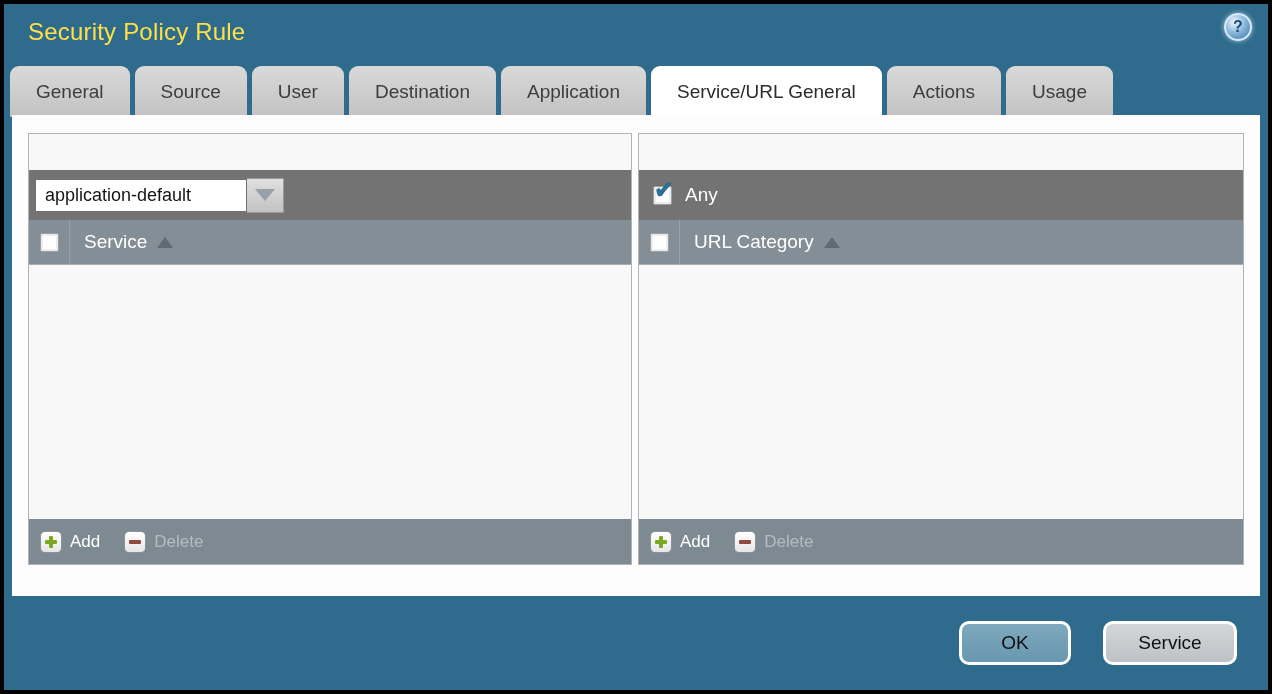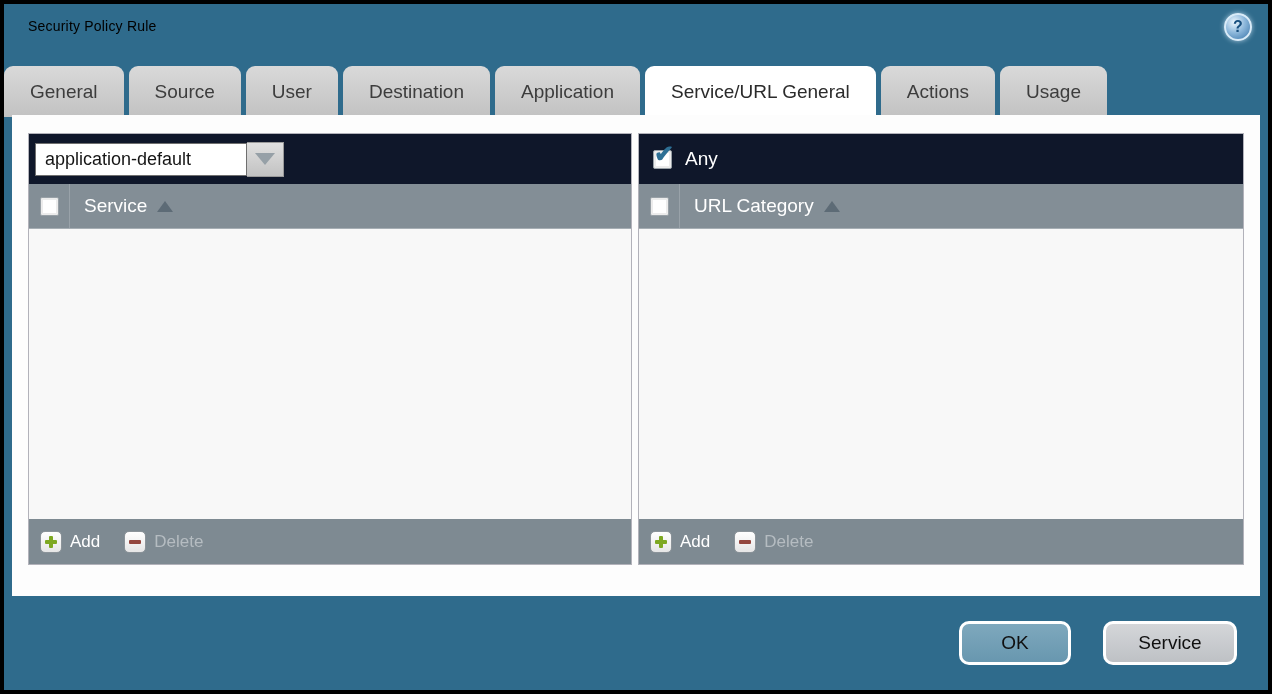--- a/index.html
+++ b/index.html
@@ -7,36 +7,36 @@
   body { font-family:"Liberation Sans", sans-serif; }
 
   .screen{
     position:relative; width:1272px; height:694px;
     background:#2F6B8C; border:4px solid #000; overflow:hidden;
   }
 
   
   .window-title{
     position:absolute; left:24px; top:14px;
-    color:#000000; font-size:14px; letter-spacing:.2px;
+    color:#fde047; font-size:24px; letter-spacing:.2px;
   }
   .help-icon{
     position:absolute; right:16px; top:9px;
     width:28px; height:28px; border-radius:50%;
     background:radial-gradient(circle at 35% 30%, #eef7fe 0%, #8fb9dc 45%, #3572a8 100%);
     border:2px solid #d9ebf8;
     box-shadow:0 0 5px rgba(220,240,255,.7);
     color:#174e7d; font-weight:bold; font-size:16px;
     display:flex; align-items:center; justify-content:center;
     cursor:pointer;
   }
 
   
   .tabs{
-    position:absolute; left:0; top:62px; height:51px;
+    position:absolute; left:6px; top:62px; height:51px;
     display:flex; gap:5px; align-items:flex-end;
   }
   .tab{
     height:51px; padding:0 26px;
     border-radius:9px 9px 0 0;
     background:linear-gradient(#d9d9d9,#c2c2c2);
     color:#3d3d3d; font-size:19px;
     display:flex; align-items:center; justify-content:center;
     cursor:pointer; white-space:nowrap;
   }
@@ -50,22 +50,22 @@
 
   .panel{
     position:absolute; top:18px; height:432px;
     border:1px solid #b2b2ba; background:#f8f8f8;
     display:flex; flex-direction:column;
   }
   .panel-left{ left:16px; width:604px; }
   .panel-right{ left:626px; width:606px; }
 
   .panel-top{
-    flex:none; height:50px; background:#0f172a;
-    display:flex; align-items:center; padding-left:6px;
+    flex:none; height:50px; background:#737373;
+    display:flex; align-items:center; padding-left:6px;margin-top:36px;
   }
 
   
   .combo{ display:flex; align-items:center; }
   .combo-input{
     width:212px; height:33px; background:#ffffff;
     border:1px solid #6f6f6f; font-size:18px; color:#151515;
     display:flex; align-items:center; padding:0 9px; white-space:nowrap;
   }
   .combo-btn{

